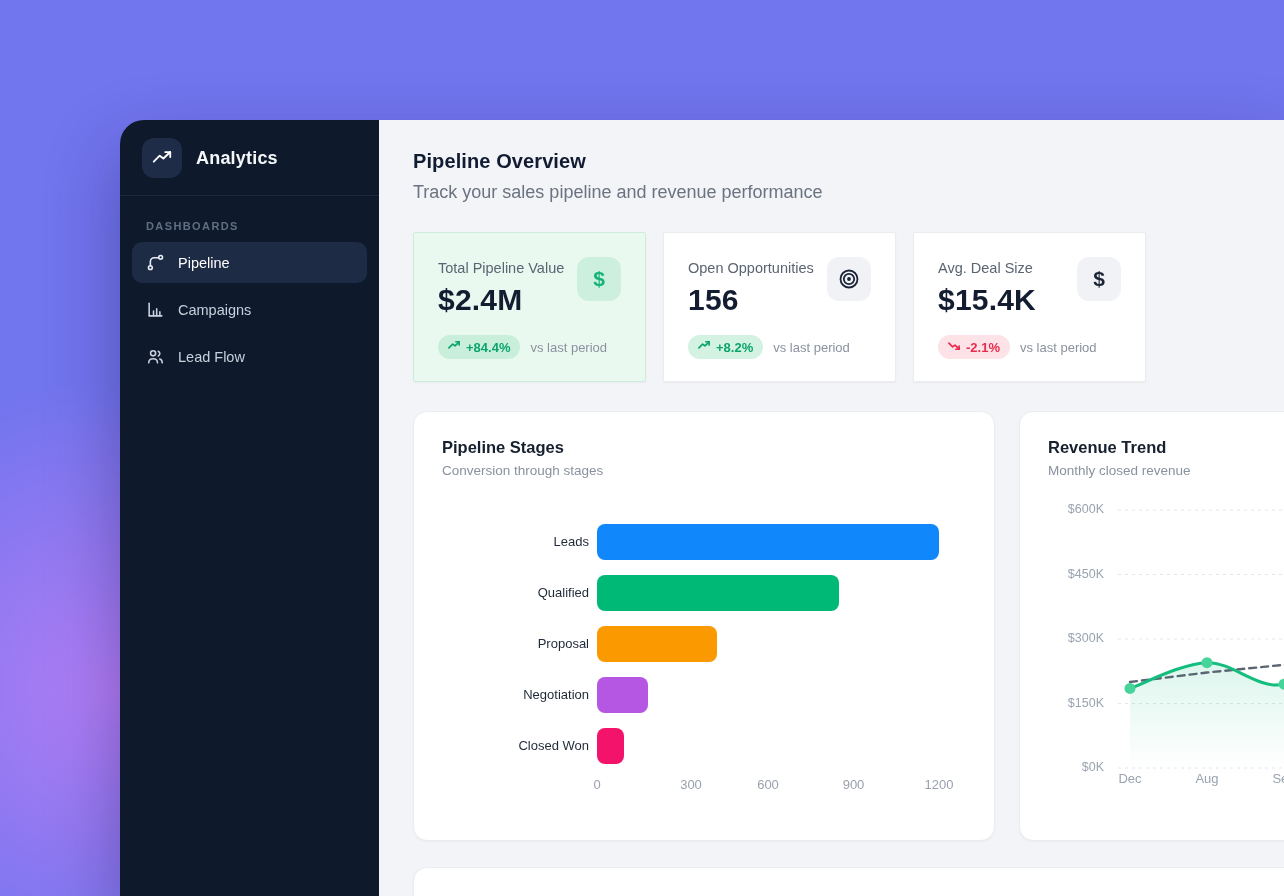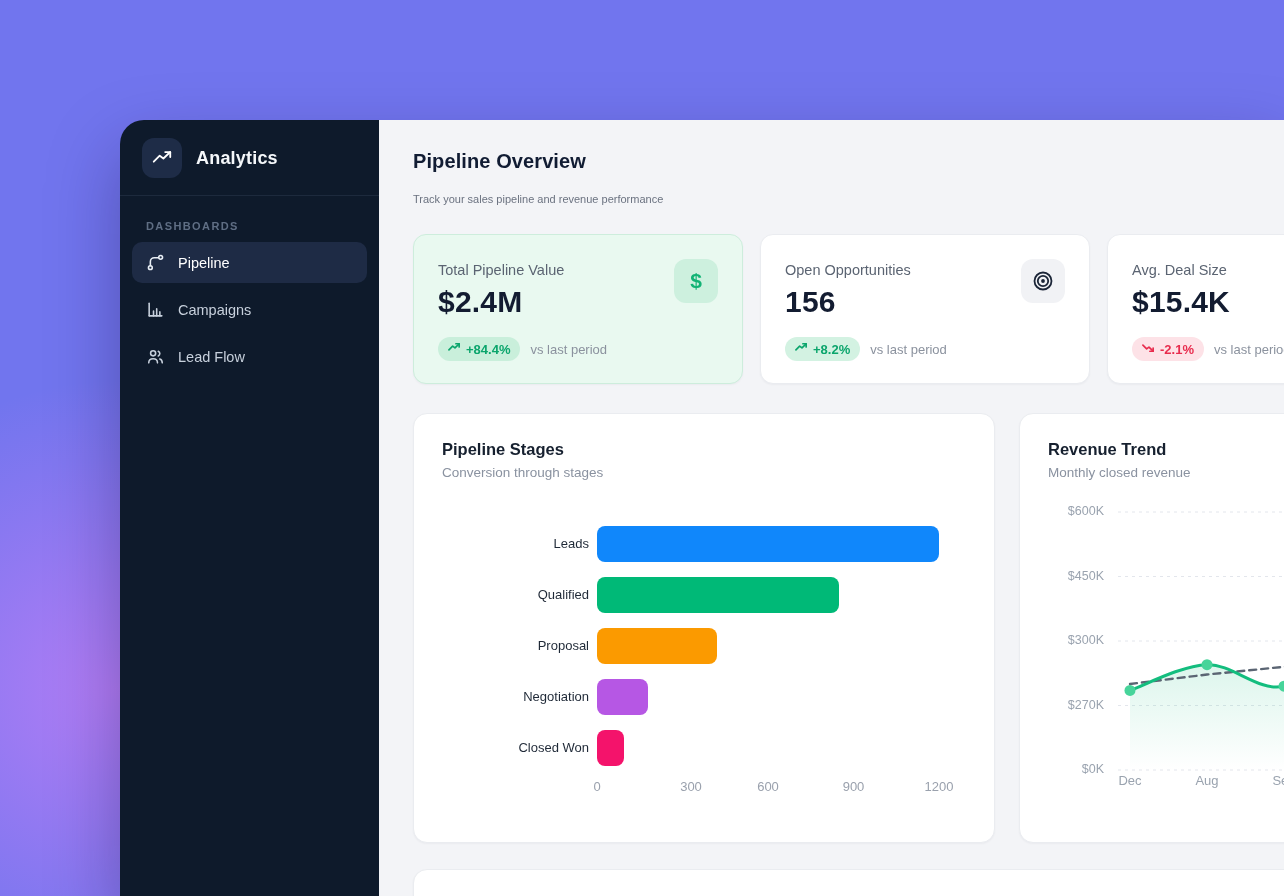--- a/index.html
+++ b/index.html
@@ -27,24 +27,24 @@
   .sb-title { font-size:18px; font-weight:700; color:#f4f7fa; letter-spacing:.2px; }
   .sb-divider { height:1px; background:#1d2a3d; }
   .sb-section { padding:24px 24px 10px 26px; font-size:11px; font-weight:700; letter-spacing:1.4px; color:#5f6e84; }
   .sb-nav { padding:0 12px; display:flex; flex-direction:column; gap:6px; }
   .nav-item { display:flex; align-items:center; gap:13px; padding:11px 14px; border-radius:10px; font-size:14.5px; color:#c7d0dc; cursor:pointer; }
   .nav-item.active { background:#1e2b45; color:#ffffff; }
   .nav-item svg { flex:0 0 auto; }
   
   .main { flex:1; background:#f3f4f7; position:relative; overflow:hidden; padding:30px 0 0 34px; }
   .page-title { font-size:20px; font-weight:700; color:#111c33; letter-spacing:.1px; }
-  .page-sub { margin-top:20px; font-size:11px; color:#6b7280; }
+  .page-sub { margin-top:9px; font-size:18px; color:#6b7280; }
   
   .kpi-row { margin-top:29px; display:flex; gap:17px; width:1230px; }
-  .kpi-card { width:330px; height:150px; background:#ffffff; border:1px solid #eaecf0; border-radius:13px; position:relative; padding:27px 24px; box-shadow:0 1px 2px rgba(16,24,40,.04); }
+  .kpi-card { width:233px; height:150px; background:#ffffff; border:1px solid #eaecf0; border-radius:2px; position:relative; padding:27px 24px; box-shadow:0 1px 2px rgba(16,24,40,.04); }
   .kpi-card.highlight { background:#e9f9f0; border-color:#cdeddc; }
   .kpi-label { font-size:14.5px; color:#5b6472; }
   .kpi-value { margin-top:7px; font-size:30px; font-weight:700; color:#131c31; letter-spacing:.2px; }
   .kpi-foot { position:absolute; left:24px; bottom:22px; display:flex; align-items:center; gap:10px; }
   .badge { display:inline-flex; align-items:center; gap:5px; border-radius:999px; padding:4px 10px; font-size:13px; font-weight:700; }
   .badge.up { background:#d3f2e2; color:#0ba56c; }
   .badge.down { background:#fde2e7; color:#e82c4e; }
   .kpi-card.highlight .badge.up { background:#c9efdb; }
   .kpi-vs { font-size:13px; color:#8b929e; }
   .kpi-icon { position:absolute; top:24px; right:24px; width:44px; height:44px; border-radius:12px; background:#f1f2f5; display:flex; align-items:center; justify-content:center; font-size:21px; font-weight:700; color:#1b2537; }
@@ -229,21 +229,21 @@
           </div>
       </div>
 
       <div class="card revenue-card">
         <div class="card-title">Revenue Trend</div>
         <div class="card-sub">Monthly closed revenue</div>
         <div class="line-wrap">
             <div class="ytick" style="top: 8px;">$600K</div>
             <div class="ytick" style="top: 72.5px;">$450K</div>
             <div class="ytick" style="top: 137px;">$300K</div>
-            <div class="ytick" style="top: 201.5px;">$270K</div>
+            <div class="ytick" style="top: 201.5px;">$150K</div>
             <div class="ytick" style="top: 266px;">$0K</div>
             <svg width="290" height="292" class="line-svg">
               <defs>
                 <linearGradient id="areaGrad" gradientUnits="userSpaceOnUse" x1="0" y1="130" x2="0" y2="274">
                   <stop offset="0" stop-color="rgba(19,189,126,0.20)"></stop>
                   <stop offset="1" stop-color="rgba(19,189,126,0)"></stop>
                 </linearGradient>
               </defs>
               <line x1="0" x2="290" y1="16" y2="16" stroke="#e3e6ec" stroke-width="1" stroke-dasharray="3 4"></line>
               <line x1="0" x2="290" y1="80.5" y2="80.5" stroke="#e3e6ec" stroke-width="1" stroke-dasharray="3 4"></line>

